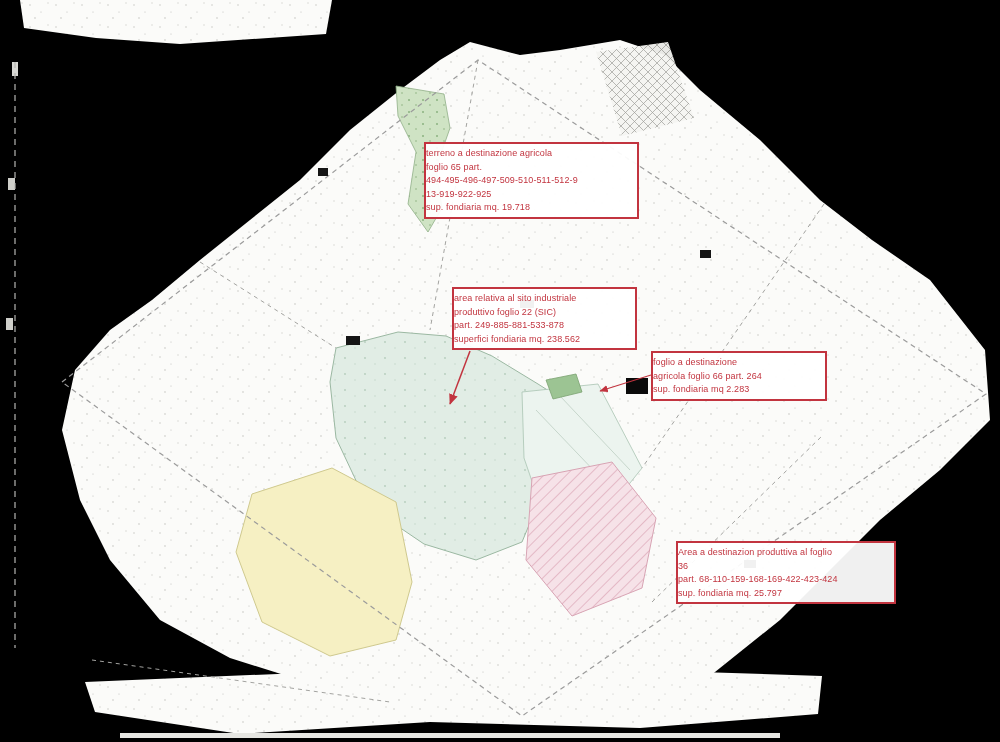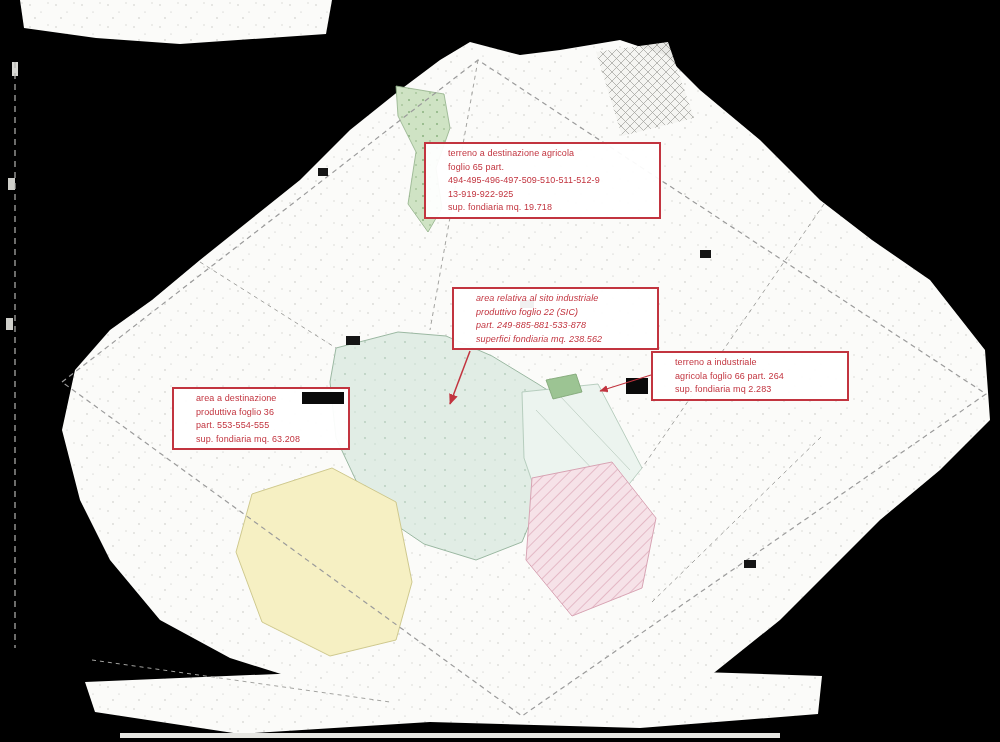--- a/index.html
+++ b/index.html
@@ -15,27 +15,27 @@
     font-family:"Liberation Sans", sans-serif;
   }
   .canvas svg{position:absolute;left:0;top:0;}
   .ann{
     position:absolute;
     border:2px solid var(--red);
     background:rgba(255,255,255,0.94);
     color:var(--red);
     font-size:9px;
     line-height:13.5px;
-    padding:3px 5px 2px 22px;
+    padding:3px 5px 2px 0;
     z-index:5;
     letter-spacing:0.1px;
   }
   .ann .ln{white-space:nowrap;overflow:hidden;}
   .ann-1{left:424px;top:142px;width:206px;}
-  .ann-2{left:452px;top:287px;width:176px;font-style:italic;}
+  .ann-2{left:452px;top:287px;width:176px;}
   .ann-3{left:651px;top:351px;width:167px;}
   .ann-4{left:172px;top:387px;width:147px;}
   .ann-4 .ink{
     position:absolute;right:4px;top:3px;width:42px;height:12px;
     background:#0a0a0a;
   }
   .ann-5{left:676px;top:541px;width:211px;}
 </style>
 </head>
 <body>
@@ -123,27 +123,26 @@
   </div>
 
   <div class="ann ann-2">
     <div class="ln">area relativa al sito industriale</div>
     <div class="ln">produttivo foglio 22 (SIC)</div>
     <div class="ln">part. 249-885-881-533-878</div>
     <div class="ln">superfici fondiaria mq. 238.562</div>
   </div>
 
   <div class="ann ann-3">
-    <div class="ln">terreno a industriale</div>
+    <div class="ln">foglio a destinazione</div>
     <div class="ln">agricola foglio 66 part. 264</div>
     <div class="ln">sup. fondiaria mq 2.283</div>
   </div>
 
-  <div class="ann ann-4">
-    <span class="ink"></span>
-    <div class="ln">area a destinazione</div>
-    <div class="ln">produttiva foglio 36</div>
-    <div class="ln">part. 553-554-555</div>
-    <div class="ln">sup. fondiaria mq. 63.208</div>
+
+  <div class="ann ann-5">
+    <div class="ln">Area a destinazion produttiva al foglio</div>
+    <div class="ln">36</div>
+    <div class="ln">part. 68-110-159-168-169-422-423-424</div>
+    <div class="ln">sup. fondiaria mq. 25.797</div>
   </div>
-
 
 </div>
 
 </body></html>

